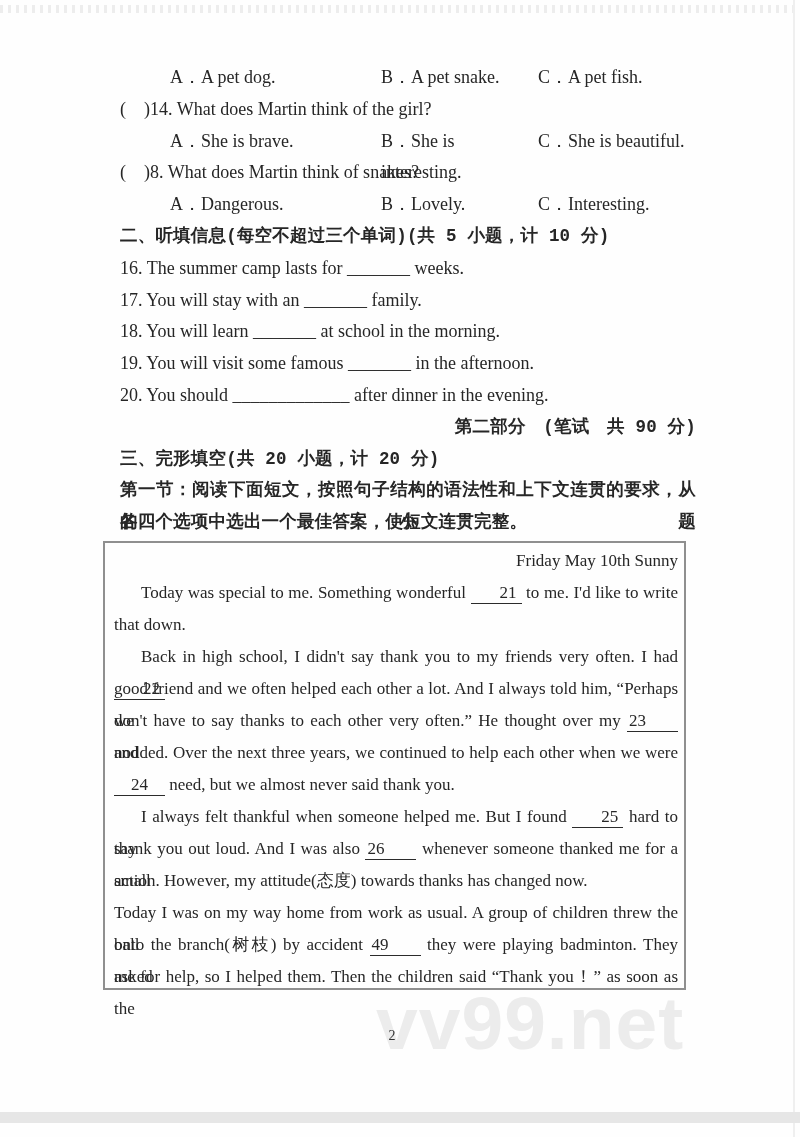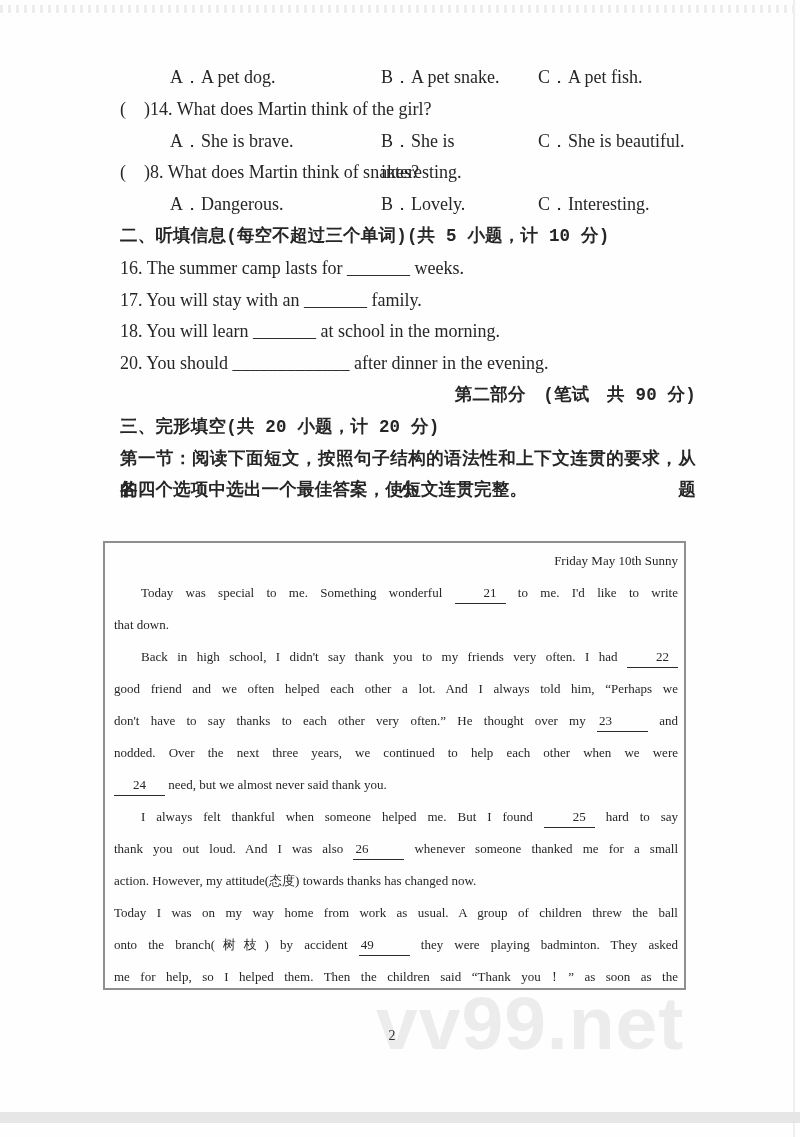--- a/index.html
+++ b/index.html
@@ -34,21 +34,21 @@
   }
   .center { text-align:right; }
   .j { text-align:justify; text-align-last:justify; }
 
   
   .cloze-box {
     position:absolute; left:103px; top:541px; width:583px; height:449px;
     box-sizing:border-box; border:2px solid #8f8f8f; background:#fefefe;
     padding:2px 6px 0 9px; z-index:1;
   }
-  .pline { height:32px; line-height:32px; font-size:13px; }
+  .pline { height:32px; line-height:32px; font-size:17px; }
   .r { text-align:right; }
   .ind { text-indent:27px; }
   .blank {
     display:inline-block; min-width:47px; text-align:center;
     border-bottom:1.4px solid #2b2b2b; padding:0 2px; line-height:20px;
   }
 </style>
 </head>
 <body>
 
@@ -81,20 +81,21 @@
       <span>A．Dangerous.</span>
       <span>B．Lovely.</span>
       <span>C．Interesting.</span>
     </div>
 
     <div class="row zh">二、听填信息(每空不超过三个单词)(共 5 小题，计 10 分)</div>
 
     <div class="row">16. The summer camp lasts for _______ weeks.</div>
     <div class="row">17. You will stay with an _______ family.</div>
     <div class="row">18. You will learn _______ at school in the morning.</div>
+    <div class="row">19. You will visit some famous _______ in the afternoon.</div>
     <div class="row">20. You should _____________ after dinner in the evening.</div>
 
     <div class="row zh center">第二部分　(笔试　共 90 分)</div>
 
     <div class="row zh">三、完形填空(共 20 小题，计 20 分)</div>
 
     <div class="row zh j">第一节：阅读下面短文，按照句子结构的语法性和上下文连贯的要求，从各小题</div>
     <div class="row zh">的四个选项中选出一个最佳答案，使短文连贯完整。</div>
 
   </div>

